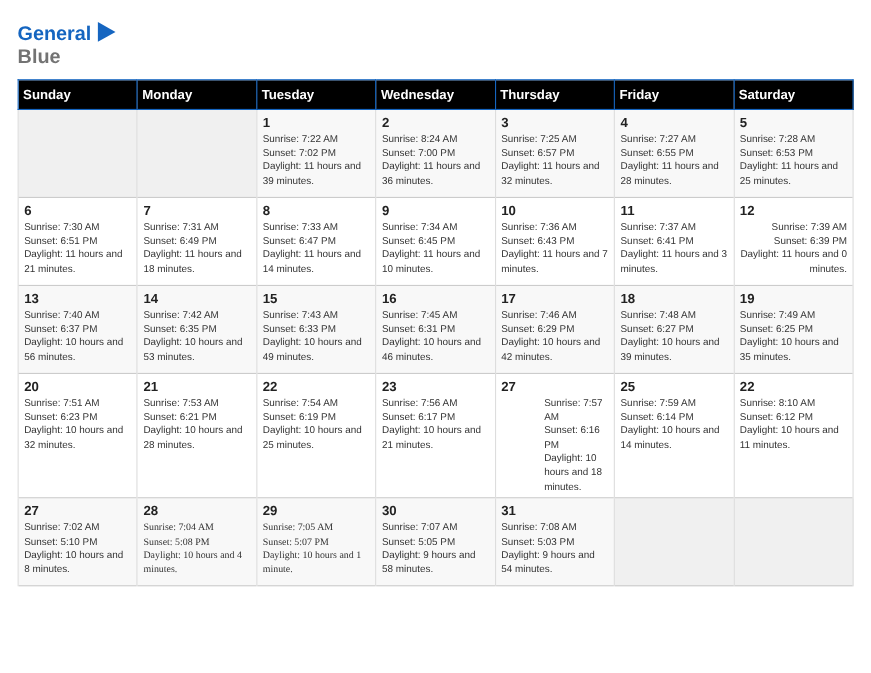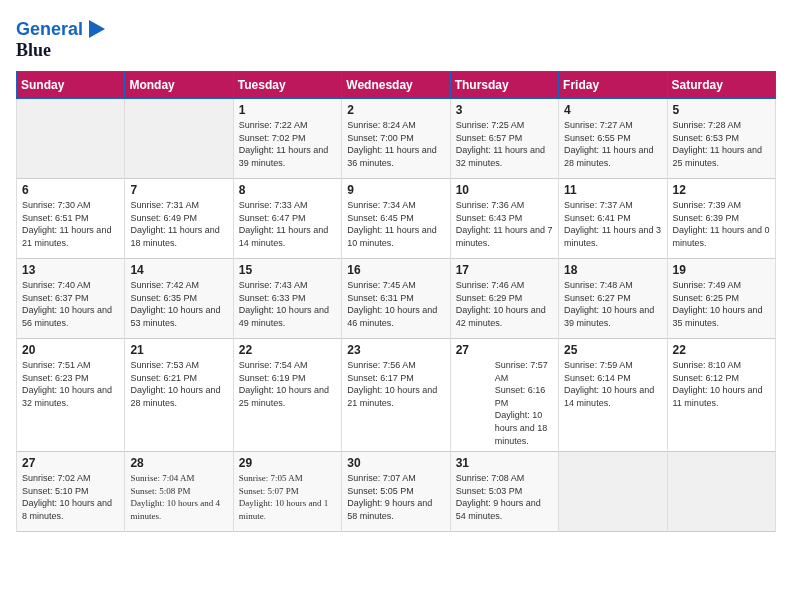--- a/index.html
+++ b/index.html
@@ -45,21 +45,21 @@
       font-size: 16px;
       font-weight: normal;
       color: #444;
     }
     table {
       width: 100%;
       border-collapse: collapse;
       table-layout: fixed;
     }
     thead tr {
-      background-color: #be185d;
+      background-color: #000000;
       color: #fff;
     }
     thead th {
       padding: 6px 4px;
       font-size: 12px;
       font-weight: bold;
       text-align: left;
       border: 1px solid #1565c0;
     }
     tbody tr {
@@ -105,21 +105,21 @@
         <div style="display:flex;align-items:center;">
           <span class="logo-text">
             <span>General</span>
           </span>
           <div style="display:inline-block;margin-left:2px;margin-top:2px;">
             <svg width="22" height="22" viewBox="0 0 22 22">
               <polygon points="4,2 20,11 4,20" fill="#1565c0"></polygon>
             </svg>
           </div>
         </div>
-        <span style="font-size:18px;font-weight:bold;color:#0f172a;margin-top:-4px;font-family:Liberation Serif, serif;">Blue</span>
+        <span style="font-size:18px;font-weight:bold;color:#737373;margin-top:-4px;">Blue</span>
       </div>
     </div>
     <div class="month-title">
       <h1></h1>
       <h2></h2>
     </div>
   </div>
 
   <table>
     <thead>
@@ -200,21 +200,21 @@
 Daylight: 11 hours and 7 minutes.</div>
           </td>
           <td>
             <span class="day-num">11</span>
             <div class="day-info" style="white-space: pre-line;">Sunrise: 7:37 AM
 Sunset: 6:41 PM
 Daylight: 11 hours and 3 minutes.</div>
           </td>
           <td>
             <span class="day-num">12</span>
-            <div class="day-info" style="white-space: pre-line;">Sunrise: 7:39 AM
+            <div class="day-info" style="white-space: pre-line; text-align: right;">Sunrise: 7:39 AM
 Sunset: 6:39 PM
 Daylight: 11 hours and 0 minutes.</div>
           </td>
         </tr>
         <tr>
           <td>
             <span class="day-num">13</span>
             <div class="day-info" style="white-space: pre-line;">Sunrise: 7:40 AM
 Sunset: 6:37 PM
 Daylight: 10 hours and 56 minutes.</div>

